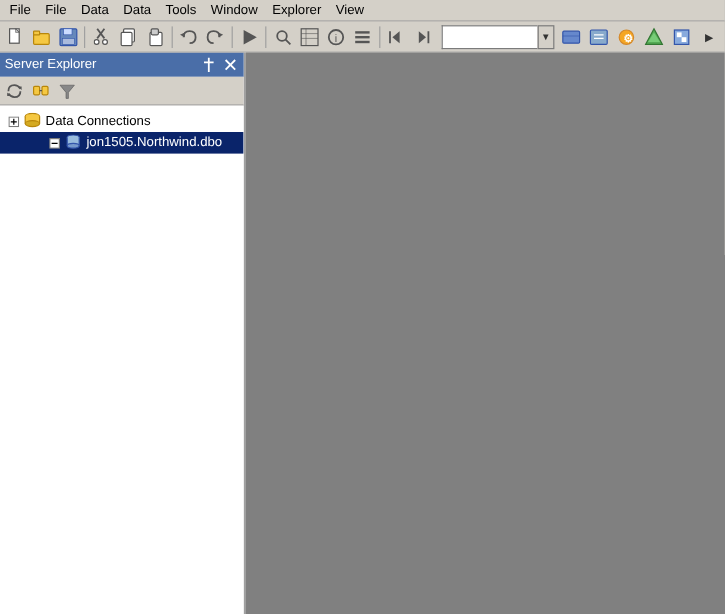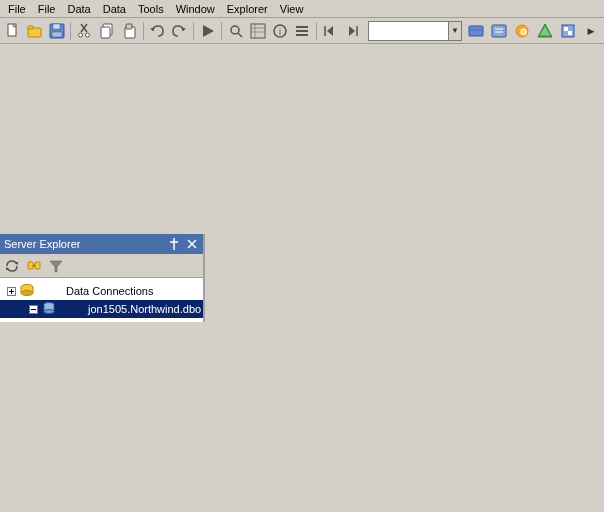--- a/index.html
+++ b/index.html
@@ -55,21 +55,20 @@
       width: 1px;
       height: 18px;
       background: #a0a0a0;
       margin: 0 2px;
     }
 
     
     #main-layout {
       display: flex;
       height: calc(512px - 18px - 26px);
-      align-items: center;
     }
 
     
     #server-explorer {
       width: 205px;
       min-width: 205px;
       background: #fff;
       border-right: 2px solid #a0a0a0;
       display: flex;
       flex-direction: column;
@@ -156,21 +155,20 @@
       width: 16px;
       height: 16px;
       margin-right: 3px;
       flex-shrink: 0;
       display: flex;
       align-items: center;
       justify-content: center;
     }
     .tree-label {
       font-size: 11px;
-      margin-left: 28px;
     }
 
     
     #content-area {
       flex: 1;
       background: #808080;
     }
 
     
     svg { display: block; }
@@ -410,21 +408,21 @@
             <ellipse cx="8" cy="3" rx="6" ry="2.5" fill="#f5c842" stroke="#b8860b" stroke-width="1"></ellipse>
             <rect x="2" y="3" width="12" height="6" fill="#f5c842" stroke="#b8860b" stroke-width="0"></rect>
             <line x1="2" y1="3" x2="2" y2="9" stroke="#b8860b" stroke-width="1"></line>
             <line x1="14" y1="3" x2="14" y2="9" stroke="#b8860b" stroke-width="1"></line>
             <ellipse cx="8" cy="9" rx="6" ry="2.5" fill="#d4aa22" stroke="#b8860b" stroke-width="1"></ellipse>
           </svg>
         </div>
         <span class="tree-label">Data Connections</span>
       </div>
 
-      <div class="tree-node selected" style="padding-left: 26px;">
+      <div class="tree-node selected" style="padding-left: 38px;">
         <div class="tree-expander tree-expander-selected" style="margin-right:1px;">
           <svg width="9" height="9" viewBox="0 0 9 9">
               <rect x="0.5" y="0.5" width="8" height="8" fill="#fff" stroke="#7b7b7b" stroke-width="1"></rect>
               <line x1="2" y1="4.5" x2="7" y2="4.5" stroke="#000" stroke-width="1"></line>
             </svg>
         </div>
         <div class="tree-icon">
           <svg width="16" height="14" viewBox="0 0 16 14">
             <ellipse cx="8" cy="2.5" rx="5" ry="2" fill="#99bbdd" stroke="#3355aa" stroke-width="1"></ellipse>
             <rect x="3" y="2.5" width="10" height="7" fill="#99bbdd" stroke="#3355aa" stroke-width="0"></rect>

